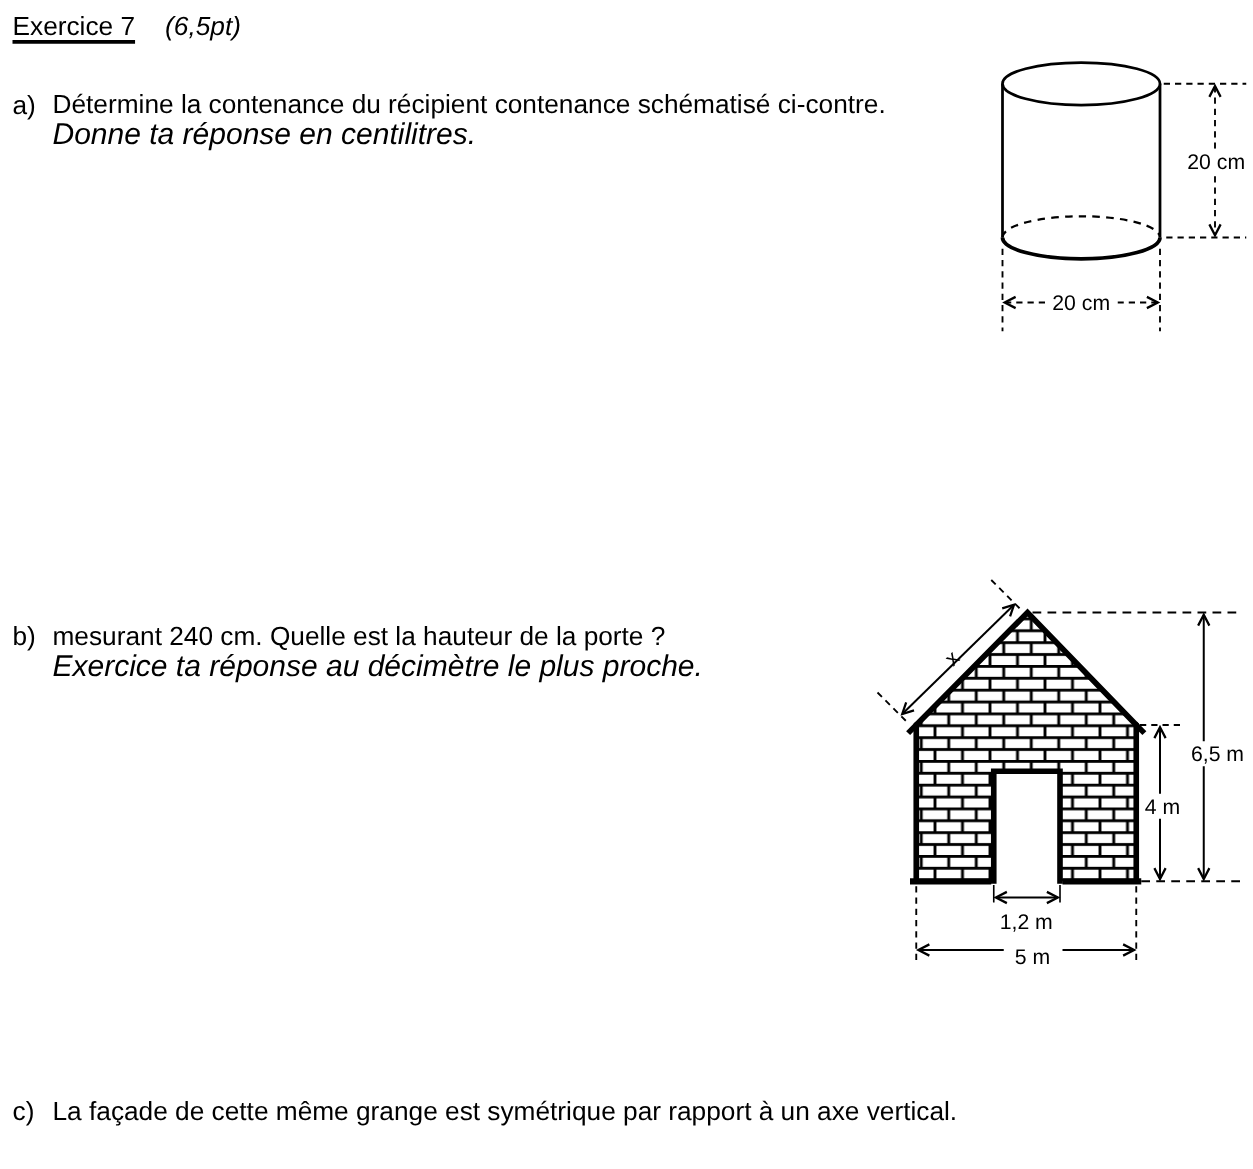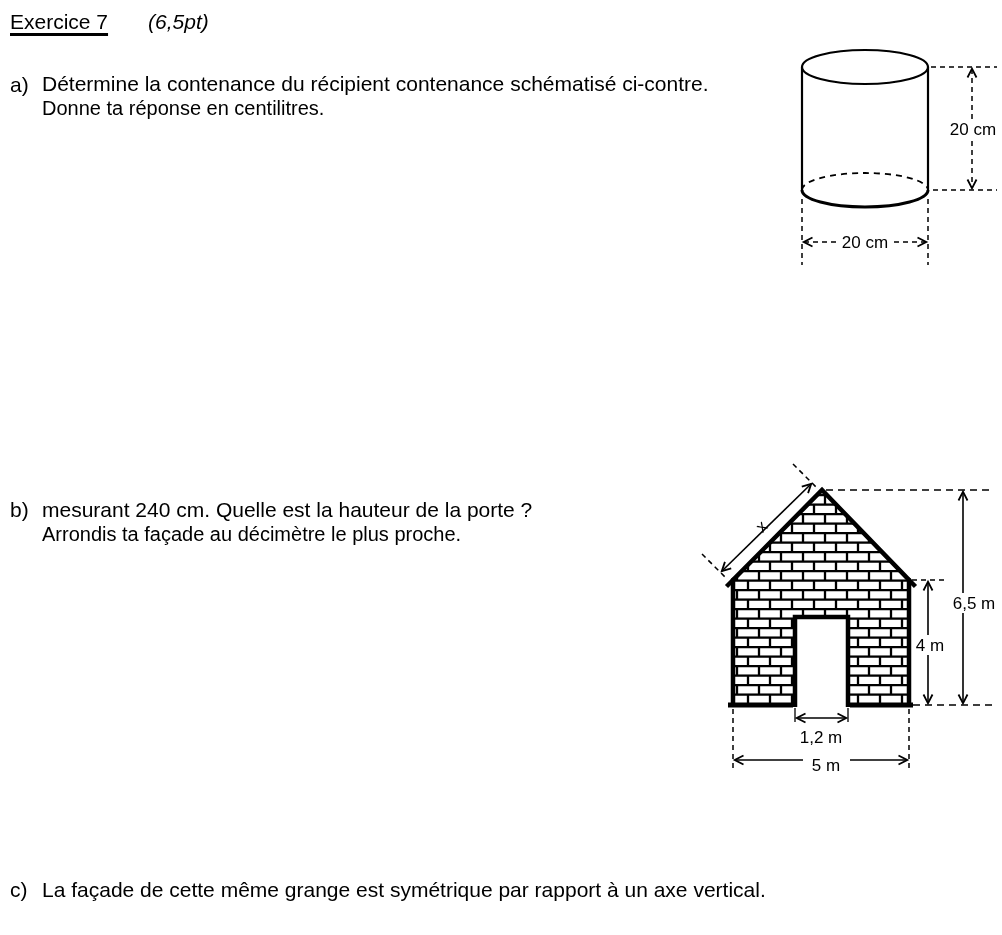--- a/index.html
+++ b/index.html
@@ -1,27 +1,27 @@
 <!DOCTYPE html>
 <html><head>
 <meta charset="utf-8">
 <style>
   html,body{margin:0;padding:0;background:#fff;}
   body{width:1002px;height:935px;position:relative;overflow:hidden;
        font-family:"Liberation Sans",sans-serif;color:#000;}
   .page{position:absolute;inset:0;}
   .title-row{position:absolute;left:10px;top:9px;font-size:21px;line-height:25px;white-space:nowrap;}
   .heading{font-weight:normal;text-decoration:underline;text-decoration-thickness:2.5px;text-underline-offset:4px;}
-  .points{font-style:italic;margin-left:40px;}
+  .points{font-style:italic;margin-left:24px;}
   .q{position:absolute;display:flex;font-size:21px;}
   .q .qlabel{width:32px;flex:none;line-height:25px;}
   .q .qbody{flex:none;}
   .qline{line-height:25px;white-space:nowrap;}
   .qa .qline{line-height:24px;}
-  .note{font-size:20px;line-height:24px;white-space:nowrap;}
+  .note{font-style:italic;font-size:24px;line-height:24px;white-space:nowrap;}
   .figs{position:absolute;left:0;top:0;}
   .figs text{font-family:"Liberation Sans",sans-serif;font-size:17px;fill:#000;stroke:none;}
 </style>
 </head>
 <body>
 
 <div class="page">
 
   <div class="title-row">
     <span class="heading">Exercice 7</span><span class="points">(6,5pt)</span>
@@ -32,21 +32,21 @@
     <div class="qbody">
       <div class="qline">Détermine la contenance du récipient contenance schématisé ci-contre.</div>
       <div class="note">Donne ta réponse en centilitres.</div>
     </div>
   </div>
 
   <div class="q qb" style="left:10px;top:497px;">
     <div class="qlabel">b)</div>
     <div class="qbody">
       <div class="qline">mesurant 240 cm. Quelle est la hauteur de la porte ?</div>
-      <div class="note">Arrondis ta façade au décimètre le plus proche.</div>
+      <div class="note">Exercice ta réponse au décimètre le plus proche.</div>
     </div>
   </div>
 
   <div class="q qc" style="left:10px;top:877px;">
     <div class="qlabel">c)</div>
     <div class="qbody">
       <div class="qline">La façade de cette même grange est symétrique par rapport à un axe vertical.</div>
     </div>
   </div>
 

